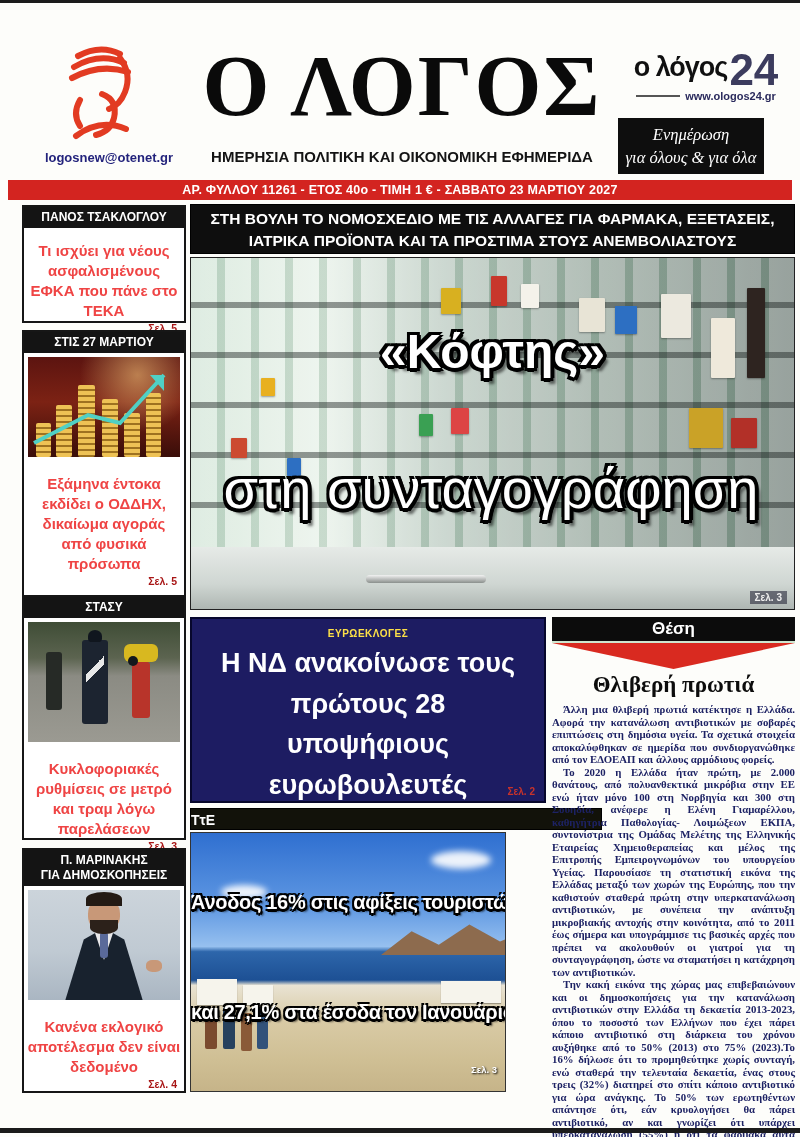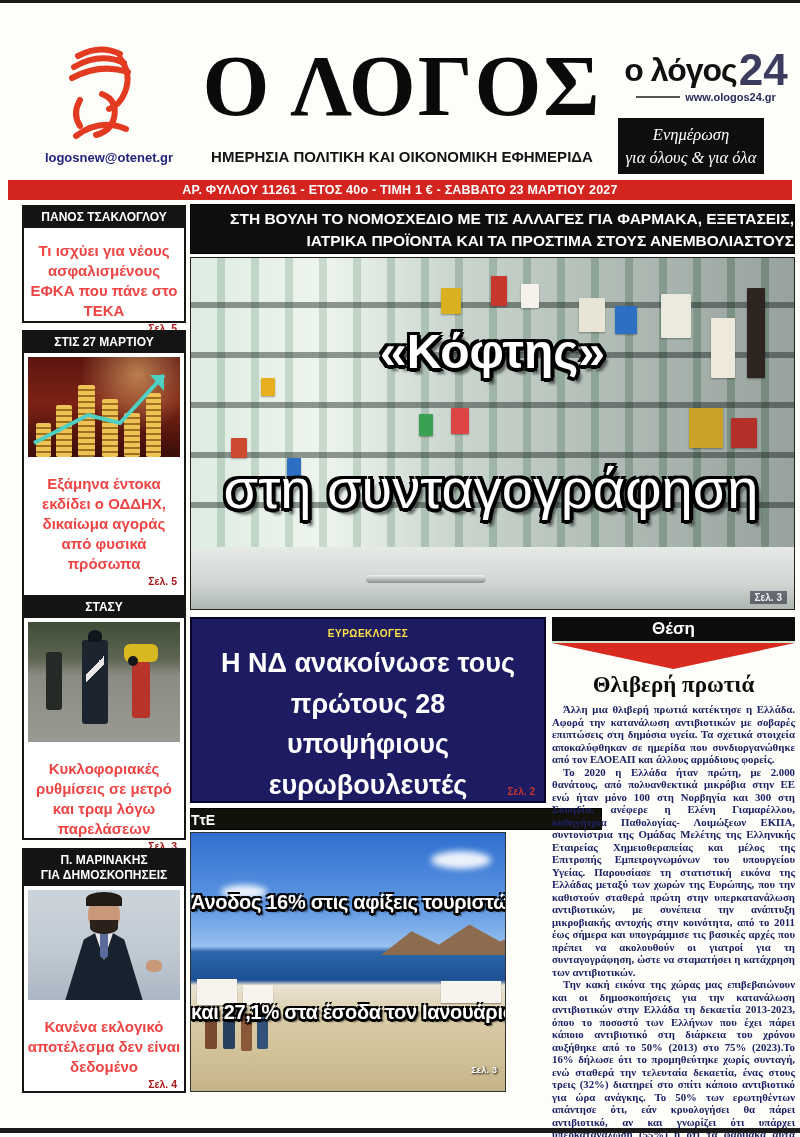--- a/index.html
+++ b/index.html
@@ -12,35 +12,35 @@
   .logo-graphic{position:absolute;left:50px;top:40px;width:104px;height:108px;}
   .masthead-email{position:absolute;left:28px;top:150px;width:162px;text-align:center;
         font-weight:bold;font-size:13px;color:#23237c;}
   .masthead-title{position:absolute;left:192px;top:34px;width:420px;text-align:center;
         font-family:"Liberation Serif",serif;font-weight:bold;font-size:86px;line-height:104px;
         color:#0a0a0a;letter-spacing:2px;}
   .masthead-subtitle{position:absolute;left:192px;top:148px;width:420px;text-align:center;
         font-weight:bold;font-size:15px;color:#141414;}
   .sitelogo{position:absolute;left:622px;top:52px;width:168px;}
   .sitelogo-row{display:flex;align-items:flex-start;justify-content:center;}
-  .sitelogo-name{font-weight:bold;font-size:32px;color:#101010;letter-spacing:-1px;}
+  .sitelogo-name{font-weight:bold;font-size:27px;color:#101010;letter-spacing:-1px;}
   .sitelogo-24{font-weight:bold;font-size:44px;line-height:36px;color:#3c3c5e;margin-left:2px;
         font-family:"Liberation Sans",sans-serif;}
   .sitelogo-urlrow{display:flex;align-items:center;justify-content:center;margin-top:2px;}
   .sitelogo-dash{width:44px;height:0;border-top:2px solid #555;margin-right:5px;}
   .sitelogo-url{font-size:11px;font-weight:bold;color:#2a2a5c;}
   .tagline-box{position:absolute;left:618px;top:118px;width:146px;height:56px;background:#0e0e0e;
         color:#fff;text-align:center;font-family:"Liberation Serif",serif;font-style:italic;
         font-size:16.5px;line-height:23px;padding-top:5px;box-sizing:border-box;}
 
   
   .issue-bar{position:absolute;left:8px;top:180px;width:784px;height:20px;background:#d32420;
         color:#fff;font-weight:bold;font-size:12.5px;text-align:center;line-height:20px;letter-spacing:.2px;}
   .top-banner{position:absolute;left:190px;top:204px;width:605px;height:50px;background:#0e0e0e;
-        color:#fff;font-weight:bold;font-size:15.5px;text-align:right;line-height:22px;
+        color:#fff;font-weight:bold;font-size:15.5px;text-align:center;line-height:22px;
         padding-top:3px;box-sizing:border-box;border:1px solid #000;}
 
   
   .side-box{position:absolute;left:22px;width:164px;background:#fff;border:2px solid #161616;box-sizing:border-box;}
   .side-kicker{background:#141414;color:#fff;font-weight:bold;font-size:12px;text-align:center;
         padding:3px 1px;line-height:15px;}
   .side-head{padding:13px 3px 1px;font-weight:bold;font-size:15px;line-height:1.33;text-align:center;color:#ef4444;}
   .side-page{text-align:right;color:#a81616;font-weight:bold;font-size:10.5px;padding:0 7px 3px 0;}
   .side-img{position:relative;margin:4px;overflow:hidden;}
 

